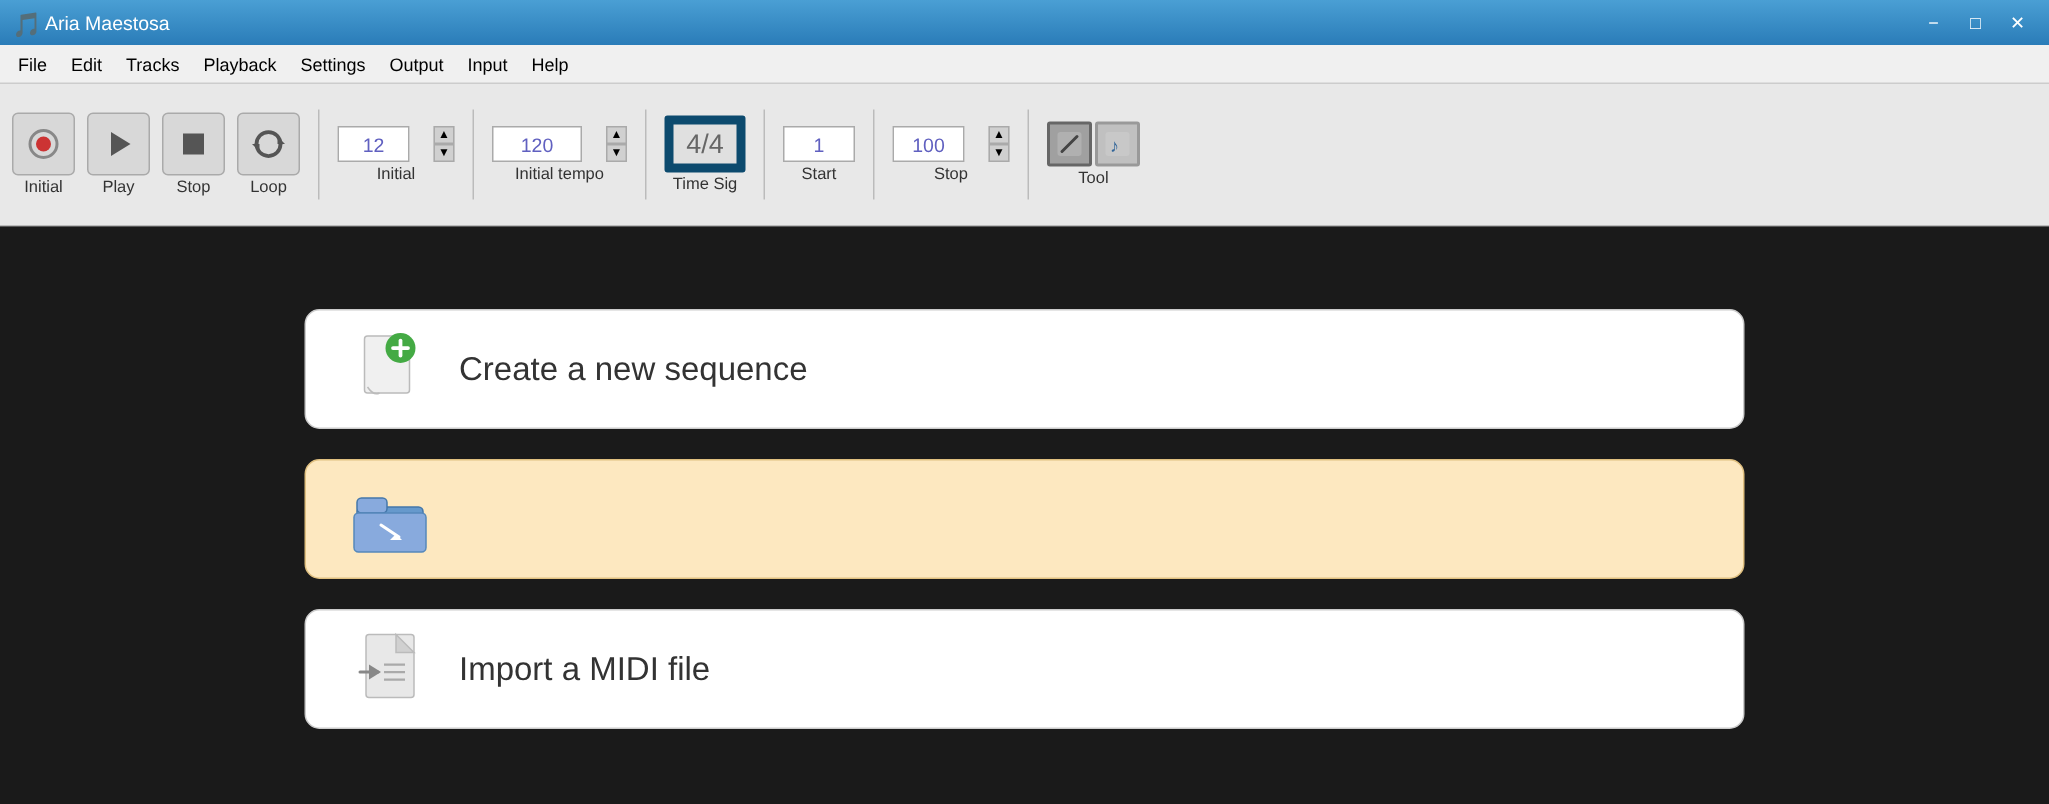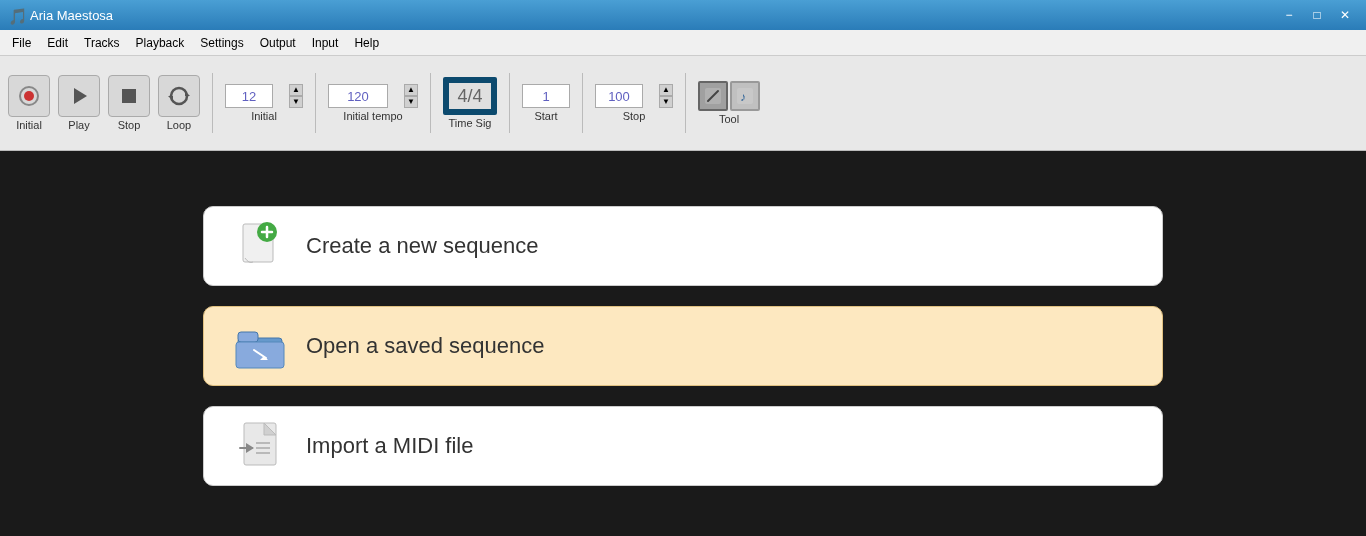--- a/index.html
+++ b/index.html
@@ -414,21 +414,20 @@
         <rect x="4" y="18" width="44" height="28" rx="3" fill="#6699cc" stroke="#4477aa" stroke-width="1"></rect>
 
         <rect x="4" y="12" width="20" height="10" rx="3" fill="#88aadd" stroke="#4477aa" stroke-width="1"></rect>
 
         <rect x="2" y="22" width="48" height="26" rx="3" fill="#88aadd" stroke="#5588bb" stroke-width="1"></rect>
 
         <line x1="20" y1="30" x2="32" y2="38" stroke="white" stroke-width="2" stroke-linecap="round"></line>
         <polygon points="30,36 34,40 26,40" fill="white"></polygon>
       </svg>
     </div>
-    <span class="card-label">Open a saved sequence</span>
   </div>
 
   <div class="action-card">
     <div class="card-icon">
       <svg width="52" height="55" viewBox="0 0 52 55">
 
         <rect x="10" y="5" width="32" height="42" rx="2" fill="#e8e8e8" stroke="#bbb" stroke-width="1"></rect>
 
         <polygon points="30,5 42,17 30,17" fill="#d0d0d0" stroke="#bbb" stroke-width="1"></polygon>
 

